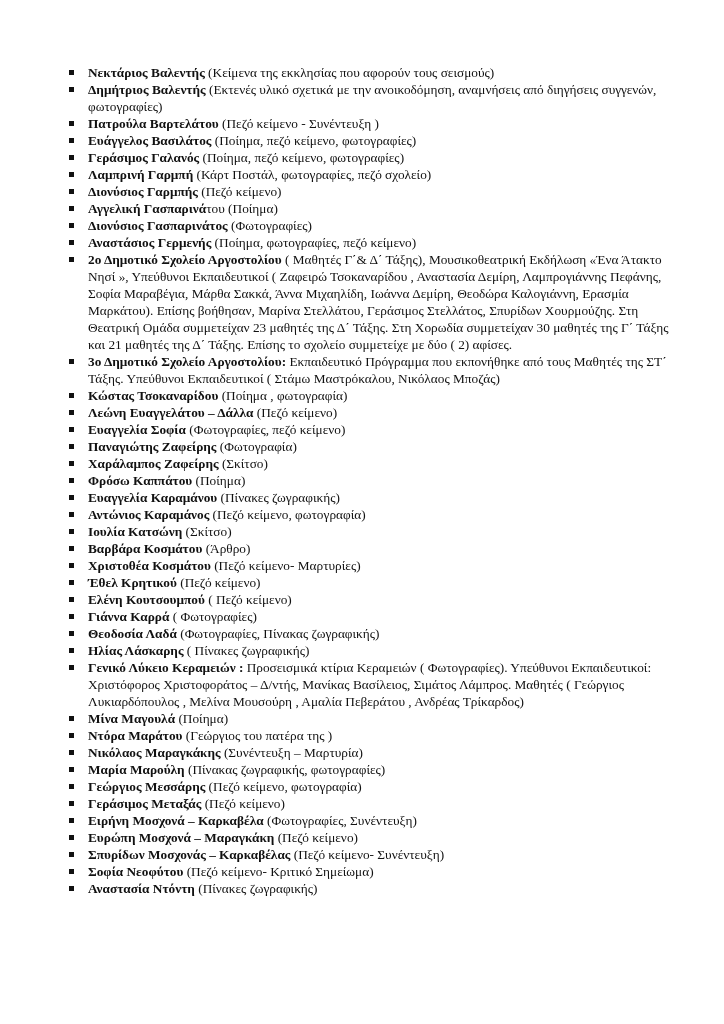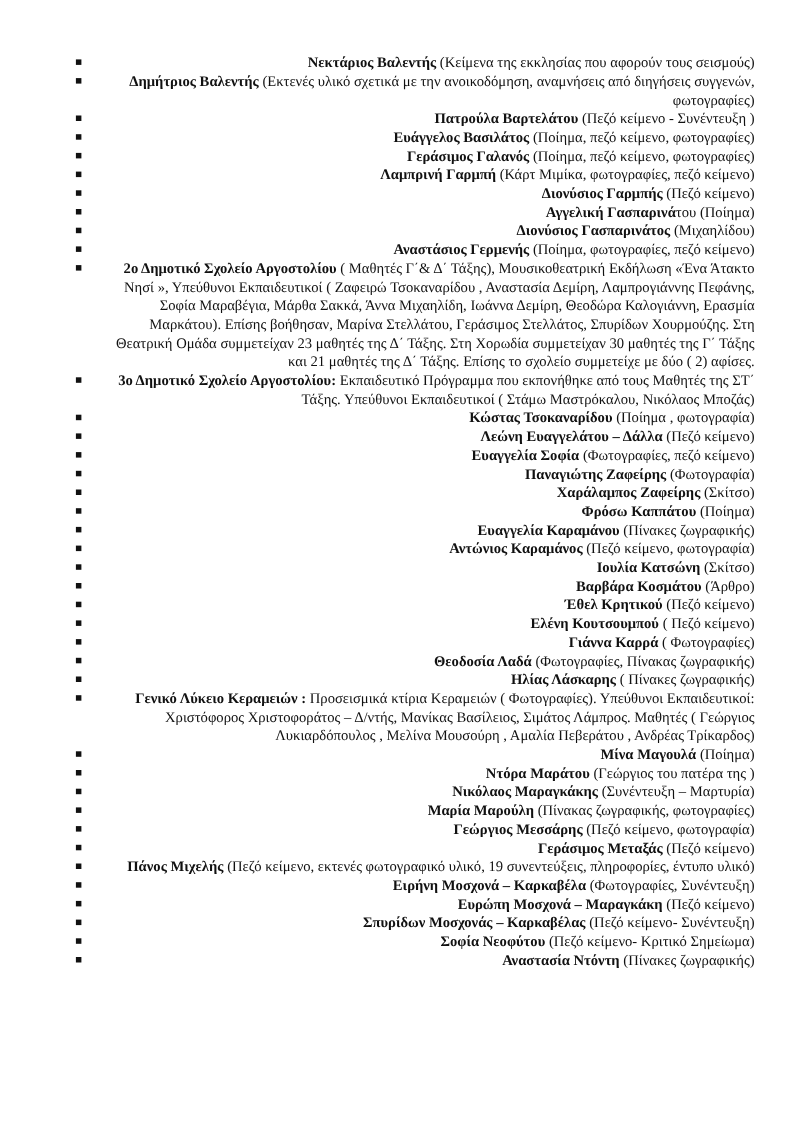--- a/index.html
+++ b/index.html
@@ -1,17 +1,17 @@
 <!DOCTYPE html>
 <html><head>
 <meta charset="utf-8">
 <style>
   html, body { margin: 0; padding: 0; background: #ffffff; }
   body { width: 724px; height: 1024px; position: relative; overflow: hidden; }
-  .page { position: absolute; left: 0; top: 48px; width: 707px; text-align: right; }
+  .page { position: absolute; left: 0; top: 64px; width: 707px; }
   ul.doc-list { list-style: none; margin: 0; padding: 0 0 0 88px; width: 598px; }
   ul.doc-list li {
     position: relative;
     font-family: "Liberation Serif", "DejaVu Serif", serif;
     font-size: 13.3px;
     line-height: 17px;
     color: #111111;
   }
   ul.doc-list li .bullet {
     position: absolute; left: -19px; top: 6px;
@@ -22,49 +22,49 @@
 </head>
 <body>
 
 <div class="page">
   <ul class="doc-list" id="doc-list">
       <li><span class="bullet"></span><span class="name">Νεκτάριος Βαλεντής</span><span class="desc"> (Κείμενα της εκκλησίας που αφορούν τους σεισμούς)</span></li>
       <li><span class="bullet"></span><span class="name">Δημήτριος Βαλεντής</span><span class="desc"> (Εκτενές υλικό σχετικά με την ανοικοδόμηση, αναμνήσεις από διηγήσεις συγγενών, φωτογραφίες)</span></li>
       <li><span class="bullet"></span><span class="name">Πατρούλα Βαρτελάτου</span><span class="desc"> (Πεζό κείμενο - Συνέντευξη )</span></li>
       <li><span class="bullet"></span><span class="name">Ευάγγελος Βασιλάτος</span><span class="desc"> (Ποίημα, πεζό κείμενο, φωτογραφίες)</span></li>
       <li><span class="bullet"></span><span class="name">Γεράσιμος Γαλανός</span><span class="desc"> (Ποίημα, πεζό κείμενο, φωτογραφίες)</span></li>
-      <li><span class="bullet"></span><span class="name">Λαμπρινή Γαρμπή</span><span class="desc"> (Κάρτ  Μιμίκα, φωτογραφίες, πεζό κείμενο)</span></li>
+      <li><span class="bullet"></span><span class="name">Λαμπρινή Γαρμπή</span><span class="desc"> (Κάρτ  Ποστάλ, φωτογραφίες, πεζό σχολείο)</span></li>
       <li><span class="bullet"></span><span class="name">Διονύσιος Γαρμπής</span><span class="desc"> (Πεζό κείμενο)</span></li>
       <li><span class="bullet"></span><span class="name">Αγγελική Γασπαρινά</span><span class="desc">του (Ποίημα)</span></li>
-      <li><span class="bullet"></span><span class="name">Διονύσιος Γασπαρινάτος</span><span class="desc"> (Μιχαηλίδου)</span></li>
+      <li><span class="bullet"></span><span class="name">Διονύσιος Γασπαρινάτος</span><span class="desc"> (Φωτογραφίες)</span></li>
       <li><span class="bullet"></span><span class="name">Αναστάσιος Γερμενής</span><span class="desc"> (Ποίημα, φωτογραφίες, πεζό κείμενο)</span></li>
       <li><span class="bullet"></span><span class="name">2ο Δημοτικό Σχολείο Αργοστολίου</span><span class="desc"> ( Μαθητές Γ΄&amp; Δ΄ Τάξης), Μουσικοθεατρική Εκδήλωση  «Ένα Άτακτο Νησί », Υπεύθυνοι Εκπαιδευτικοί ( Ζαφειρώ Τσοκαναρίδου , Αναστασία Δεμίρη, Λαμπρογιάννης Πεφάνης, Σοφία Μαραβέγια, Μάρθα Σακκά, Άννα Μιχαηλίδη,  Ιωάννα Δεμίρη, Θεοδώρα Καλογιάννη, Ερασμία Μαρκάτου). Επίσης βοήθησαν,  Μαρίνα Στελλάτου, Γεράσιμος Στελλάτος, Σπυρίδων Χουρμούζης. Στη Θεατρική Ομάδα συμμετείχαν 23 μαθητές της Δ΄ Τάξης.  Στη Χορωδία συμμετείχαν 30 μαθητές της Γ΄ Τάξης και 21 μαθητές της Δ΄ Τάξης. Επίσης το σχολείο συμμετείχε με δύο ( 2) αφίσες.</span></li>
       <li><span class="bullet"></span><span class="name">3ο Δημοτικό Σχολείο Αργοστολίου:</span><span class="desc"> Εκπαιδευτικό Πρόγραμμα που εκπονήθηκε από τους  Μαθητές της ΣΤ΄ Τάξης. Υπεύθυνοι Εκπαιδευτικοί ( Στάμω Μαστρόκαλου, Νικόλαος Μποζάς)</span></li>
       <li><span class="bullet"></span><span class="name">Κώστας Τσοκαναρίδου</span><span class="desc"> (Ποίημα , φωτογραφία)</span></li>
       <li><span class="bullet"></span><span class="name">Λεώνη Ευαγγελάτου – Δάλλα</span><span class="desc"> (Πεζό κείμενο)</span></li>
       <li><span class="bullet"></span><span class="name">Ευαγγελία Σοφία</span><span class="desc"> (Φωτογραφίες,  πεζό κείμενο)</span></li>
       <li><span class="bullet"></span><span class="name">Παναγιώτης Ζαφείρης</span><span class="desc"> (Φωτογραφία)</span></li>
       <li><span class="bullet"></span><span class="name">Χαράλαμπος Ζαφείρης</span><span class="desc"> (Σκίτσο)</span></li>
       <li><span class="bullet"></span><span class="name">Φρόσω Καππάτου</span><span class="desc"> (Ποίημα)</span></li>
       <li><span class="bullet"></span><span class="name">Ευαγγελία Καραμάνου</span><span class="desc"> (Πίνακες ζωγραφικής)</span></li>
       <li><span class="bullet"></span><span class="name">Αντώνιος Καραμάνος</span><span class="desc"> (Πεζό κείμενο, φωτογραφία)</span></li>
       <li><span class="bullet"></span><span class="name">Ιουλία Κατσώνη</span><span class="desc"> (Σκίτσο)</span></li>
       <li><span class="bullet"></span><span class="name">Βαρβάρα Κοσμάτου</span><span class="desc"> (Άρθρο)</span></li>
+      <li><span class="bullet"></span><span class="name">Χριστοθέα Κοσμάτου</span><span class="desc"> (Πεζό κείμενο- Μαρτυρίες)</span></li>
       <li><span class="bullet"></span><span class="name">Έθελ Κρητικού</span><span class="desc"> (Πεζό κείμενο)</span></li>
       <li><span class="bullet"></span><span class="name">Ελένη Κουτσουμπού</span><span class="desc"> ( Πεζό κείμενο)</span></li>
       <li><span class="bullet"></span><span class="name">Γιάννα Καρρά</span><span class="desc"> ( Φωτογραφίες)</span></li>
       <li><span class="bullet"></span><span class="name">Θεοδοσία Λαδά</span><span class="desc"> (Φωτογραφίες, Πίνακας ζωγραφικής)</span></li>
       <li><span class="bullet"></span><span class="name">Ηλίας Λάσκαρης</span><span class="desc"> ( Πίνακες ζωγραφικής)</span></li>
       <li><span class="bullet"></span><span class="name">Γενικό Λύκειο Κεραμειών :</span><span class="desc"> Προσεισμικά κτίρια Κεραμειών ( Φωτογραφίες). Υπεύθυνοι Εκπαιδευτικοί: Χριστόφορος Χριστοφοράτος – Δ/ντής, Μανίκας Βασίλειος, Σιμάτος Λάμπρος.  Μαθητές ( Γεώργιος Λυκιαρδόπουλος , Μελίνα Μουσούρη , Αμαλία Πεβεράτου , Ανδρέας Τρίκαρδος)</span></li>
       <li><span class="bullet"></span><span class="name">Μίνα Μαγουλά</span><span class="desc"> (Ποίημα)</span></li>
       <li><span class="bullet"></span><span class="name">Ντόρα Μαράτου</span><span class="desc"> (Γεώργιος του πατέρα της )</span></li>
       <li><span class="bullet"></span><span class="name">Νικόλαος Μαραγκάκης</span><span class="desc"> (Συνέντευξη – Μαρτυρία)</span></li>
       <li><span class="bullet"></span><span class="name">Μαρία Μαρούλη</span><span class="desc"> (Πίνακας ζωγραφικής, φωτογραφίες)</span></li>
       <li><span class="bullet"></span><span class="name">Γεώργιος Μεσσάρης</span><span class="desc"> (Πεζό κείμενο, φωτογραφία)</span></li>
       <li><span class="bullet"></span><span class="name">Γεράσιμος Μεταξάς</span><span class="desc"> (Πεζό κείμενο)</span></li>
-      <li><span class="bullet"></span><span class="name">Πάνος  Μιχελής</span><span class="desc"> (Πεζό κείμενο, εκτενές φωτογραφικό υλικό, 19 συνεντεύξεις, πληροφορίες, έντυπο υλικό)</span></li>
       <li><span class="bullet"></span><span class="name">Ειρήνη Μοσχονά – Καρκαβέλα</span><span class="desc"> (Φωτογραφίες, Συνέντευξη)</span></li>
       <li><span class="bullet"></span><span class="name">Ευρώπη Μοσχονά – Μαραγκάκη</span><span class="desc"> (Πεζό κείμενο)</span></li>
       <li><span class="bullet"></span><span class="name">Σπυρίδων Μοσχονάς – Καρκαβέλας</span><span class="desc"> (Πεζό κείμενο- Συνέντευξη)</span></li>
       <li><span class="bullet"></span><span class="name">Σοφία Νεοφύτου</span><span class="desc"> (Πεζό κείμενο- Κριτικό Σημείωμα)</span></li>
       <li><span class="bullet"></span><span class="name">Αναστασία Ντόντη</span><span class="desc"> (Πίνακες ζωγραφικής)</span></li>
     </ul>
 </div>
 
 </body></html>

